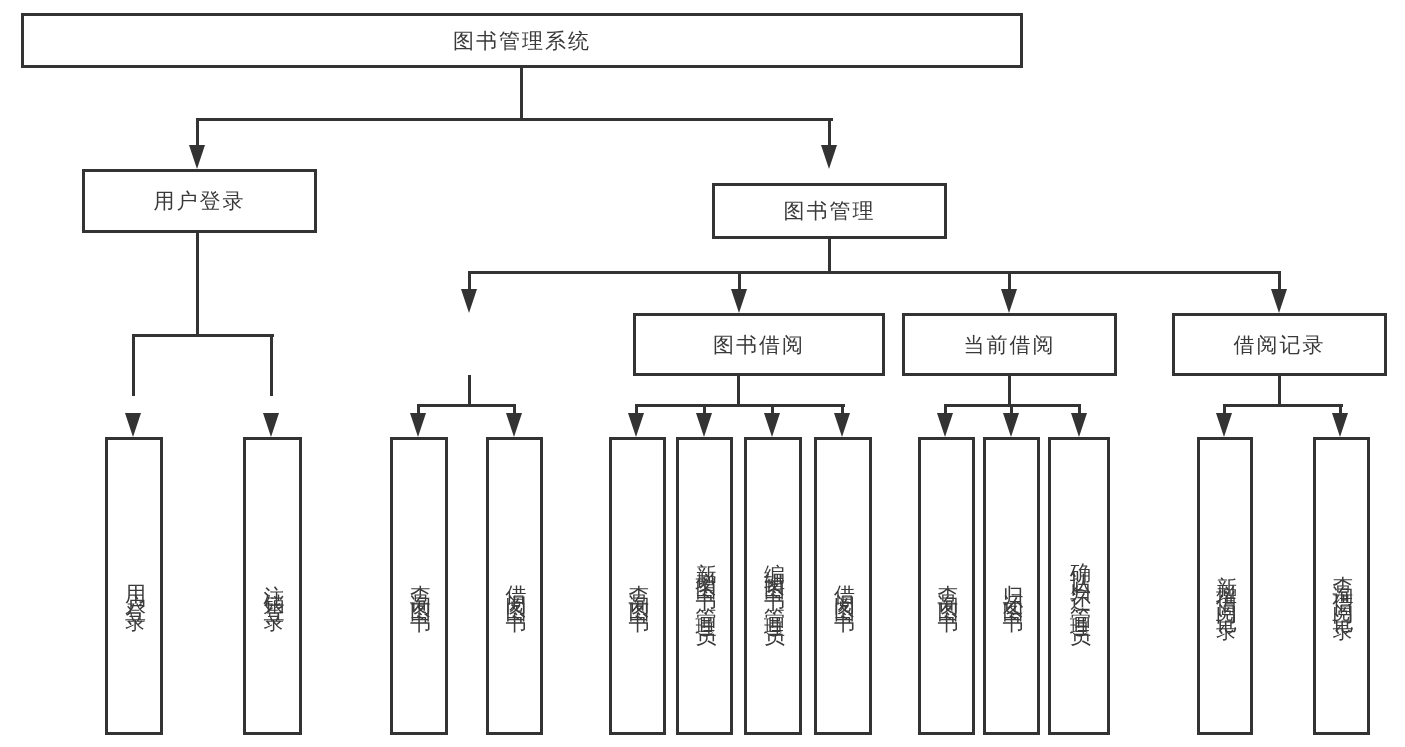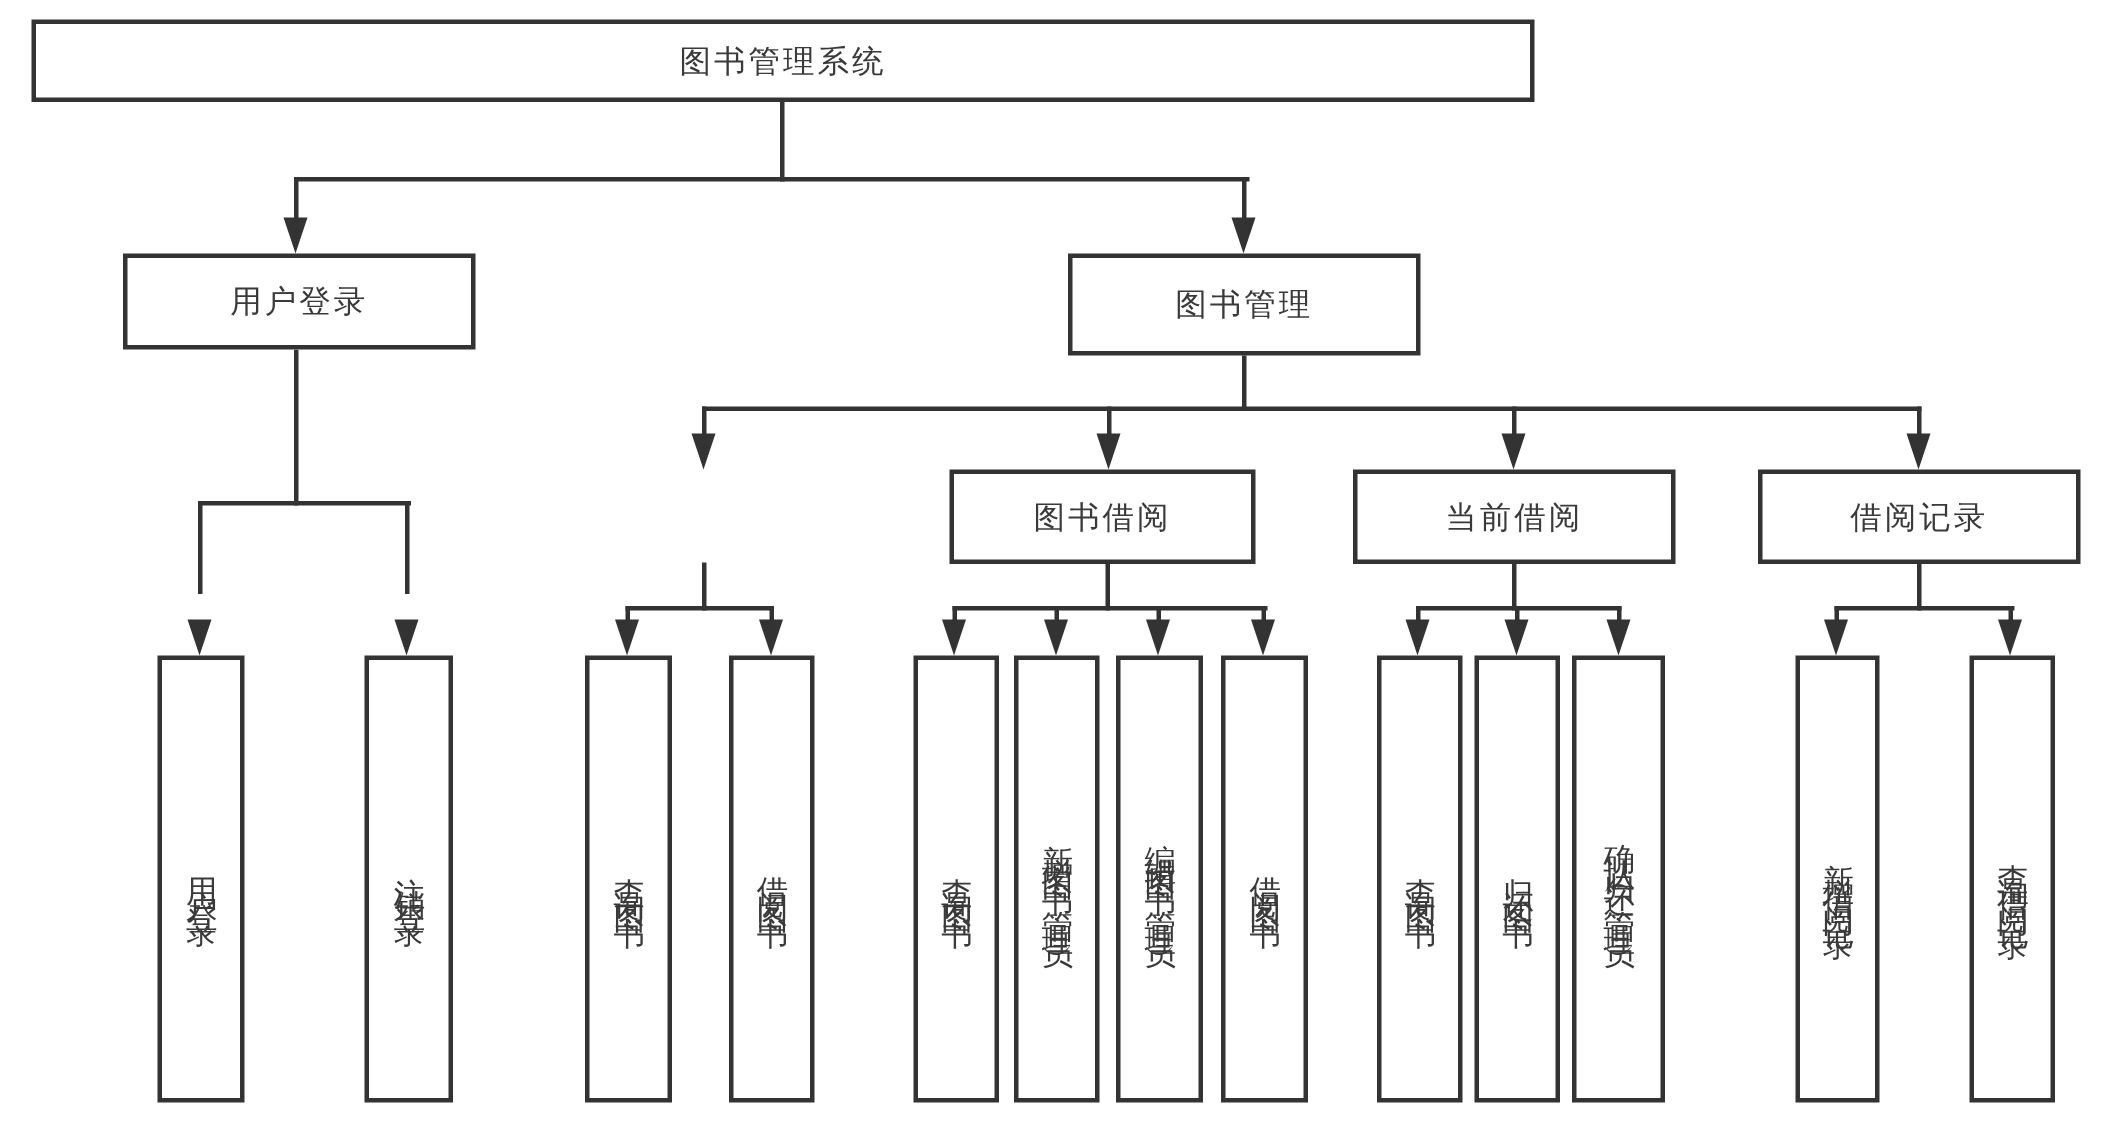--- a/index.html
+++ b/index.html
@@ -21,20 +21,21 @@
     box-sizing: border-box;
     border: 3px solid #333333;
     background: #ffffff;
     display: flex;
     align-items: center;
     justify-content: center;
     font-size: 21px;
     letter-spacing: 2px;
     color: #3a3a3a;
     z-index: 2;
+    font-family: Liberation Mono, monospace;
   }
   .vbox {
     z-index: 2;
   }
   .vbox .vtext {
     writing-mode: vertical-rl;
     text-orientation: mixed;
     letter-spacing: 9px;
     font-size: 21px;
     line-height: 1;
@@ -75,41 +76,41 @@
   <div class="box" style="left:21px; top:13px; width:1002px; height:55px;">图书管理系统</div>
 
   <div class="vline" style="left:520px; top:66px; height:55px;"></div>
   <div class="hline" style="left:196px; top:118px; width:637px;"></div>
   <div class="vline" style="left:196px; top:118px; height:34px;"></div>
   <div class="arrow" style="left:189px; top:145px;"></div>
   <div class="vline" style="left:828px; top:118px; height:34px;"></div>
   <div class="arrow" style="left:821px; top:145px;"></div>
 
   <div class="box" style="left:82px; top:169px; width:235px; height:64px;">用户登录</div>
-  <div class="box" style="left:712px; top:169px; width:235px; height:68px;">图书管理</div>
+  <div class="box" style="left:712px; top:183px; width:235px; height:56px;">图书管理</div>
 
   <div class="vline" style="left:196px; top:233px; height:104px;"></div>
   <div class="hline" style="left:132px; top:334px; width:142px;"></div>
   <div class="vline" style="left:132px; top:334px; height:62px;"></div>
   <div class="arrow" style="left:125px; top:413px;"></div>
   <div class="vline" style="left:270px; top:334px; height:62px;"></div>
   <div class="arrow" style="left:263px; top:413px;"></div>
 
   <div class="vline" style="left:828px; top:233px; height:41px;"></div>
   <div class="hline" style="left:468px; top:271px; width:813px;"></div>
   <div class="vline" style="left:468px; top:271px; height:20px;"></div>
   <div class="arrow" style="left:461px; top:289px;"></div>
   <div class="vline" style="left:738px; top:271px; height:20px;"></div>
   <div class="arrow" style="left:731px; top:289px;"></div>
   <div class="vline" style="left:1008px; top:271px; height:20px;"></div>
   <div class="arrow" style="left:1001px; top:289px;"></div>
   <div class="vline" style="left:1278px; top:271px; height:20px;"></div>
   <div class="arrow" style="left:1271px; top:289px;"></div>
 
-  <div class="box" style="left:633px; top:313px; width:204px; height:63px;">图书借阅</div>
+  <div class="box" style="left:633px; top:313px; width:252px; height:63px;">图书借阅</div>
   <div class="box" style="left:902px; top:313px; width:215px; height:63px;">当前借阅</div>
   <div class="box" style="left:1172px; top:313px; width:215px; height:63px;">借阅记录</div>
 
   <div class="vline" style="left:468px; top:375px; height:32px;"></div>
   <div class="hline" style="left:417px; top:404px; width:99px;"></div>
   <div class="vline" style="left:417px; top:404px; height:12px;"></div>
   <div class="arrow" style="left:410px; top:413px;"></div>
   <div class="vline" style="left:513px; top:404px; height:12px;"></div>
   <div class="arrow" style="left:506px; top:413px;"></div>
 

